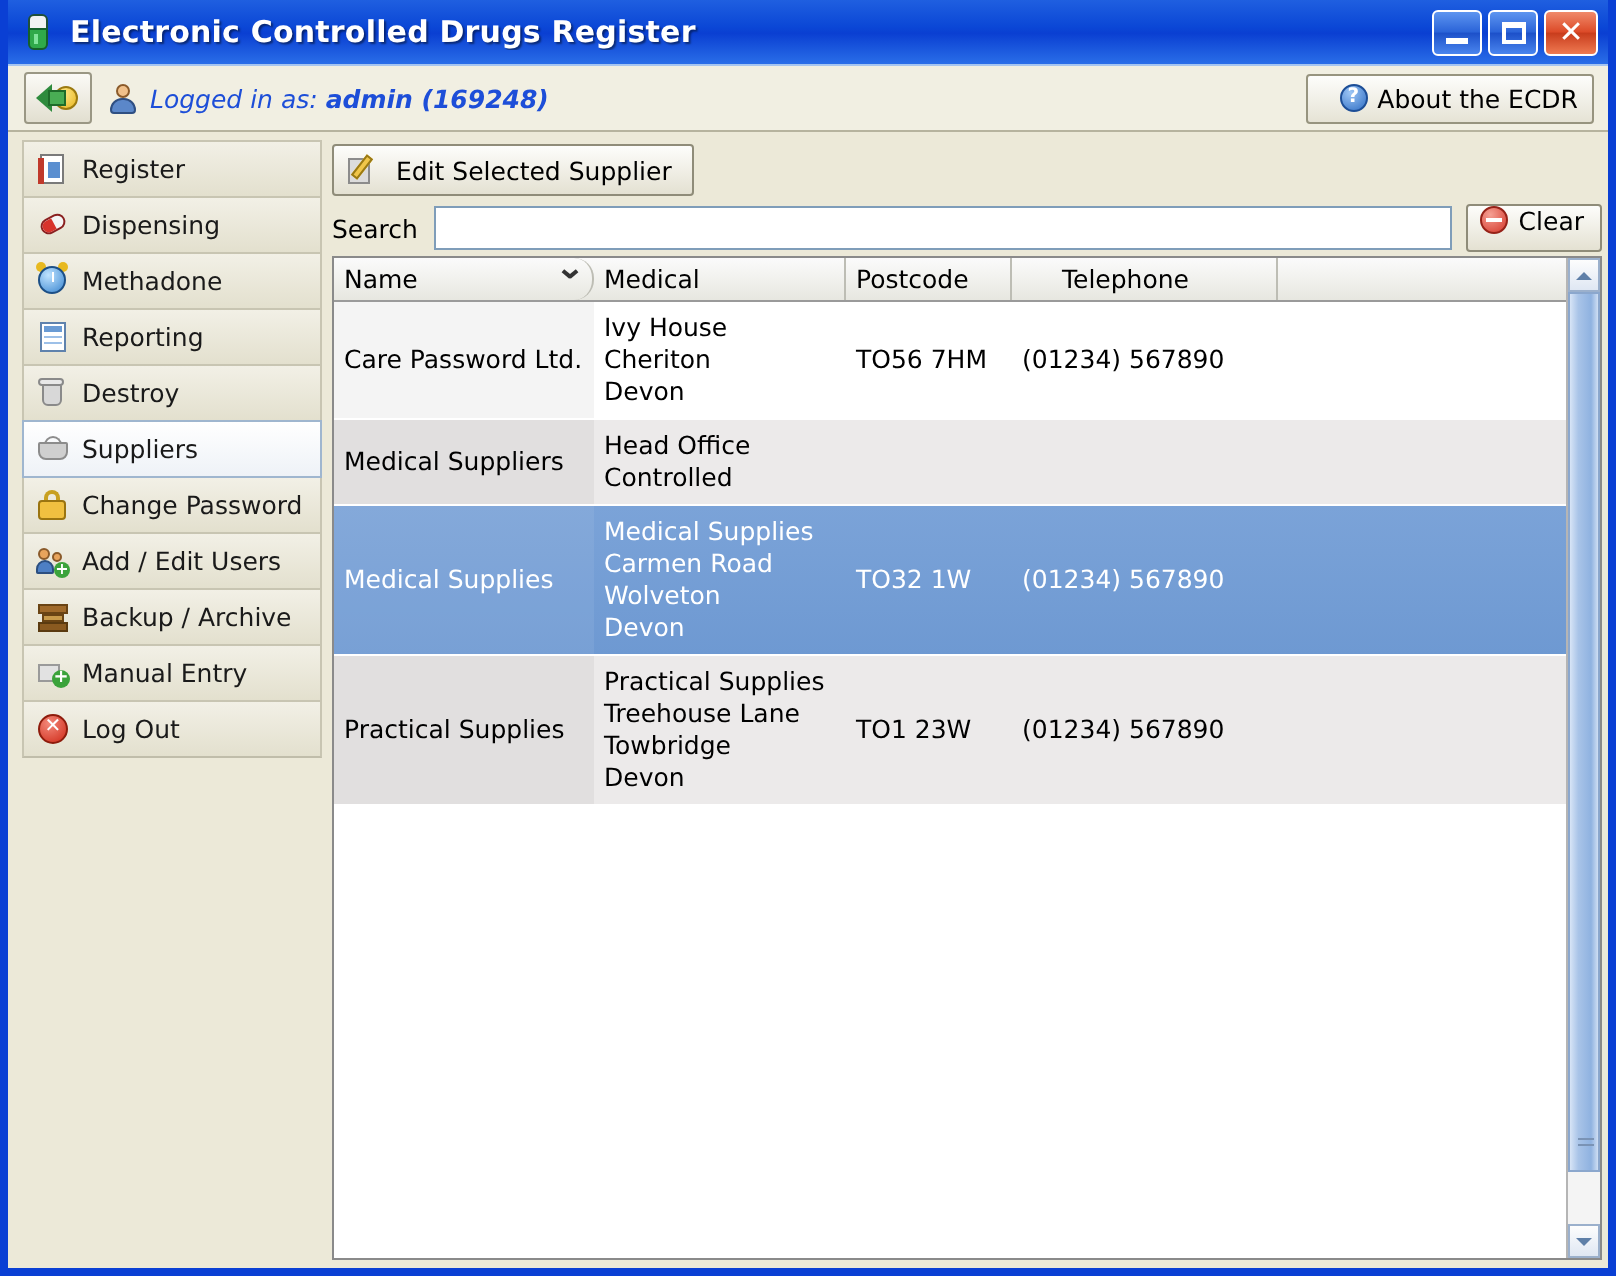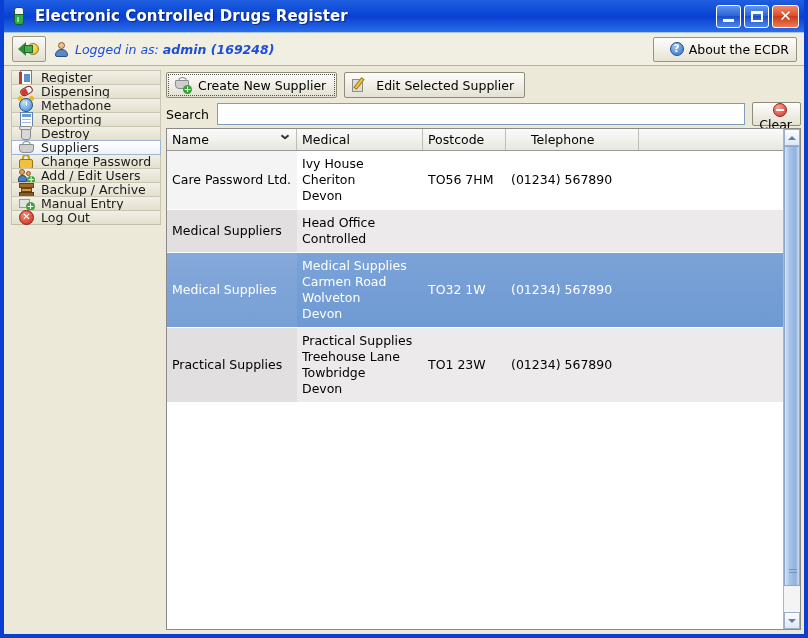--- a/index.html
+++ b/index.html
@@ -214,21 +214,21 @@
   .body-row { flex: 1 1 auto; display: flex; overflow: hidden; }
 
   .sidebar {
     width: 160px;
     flex: 0 0 160px;
     background: #ece9d8;
     padding: 4px 3px 0 7px;
     box-sizing: border-box;
   }
   .side-item {
-    height: 15px;
+    height: 29px;
     display: flex;
     align-items: center;
     padding-left: 6px;
     box-sizing: border-box;
     background: linear-gradient(to bottom,#f2f0e6,#e3e0ce);
     border: 1px solid #c8c5b2;
     border-bottom: 1px solid #c0bdaa;
     font-size: 12.5px;
     color: #1a1a1a;
     margin-top: -1px;
@@ -355,25 +355,24 @@
     outline: none;
     min-width: 0;
   }
   .clear-btn {
     height: 24px;
     margin-left: 7px;
     background: linear-gradient(to bottom,#fdfdfb,#e4e1d2);
     border: 1px solid #8f8c79;
     border-radius: 2px;
     box-sizing: border-box;
-    display: flex; align-items: flex-end;
+    display: flex; align-items: flex-start;
     padding: 0 8px 0 6px;
     font-size: 12.5px;
     white-space: nowrap;
-    flex-direction: column;
   }
   .ic-clear {
     width: 14px; height: 14px; border-radius: 50%;
     background: radial-gradient(circle at 35% 28%,#f5a094,#d4372a);
     border: 1px solid #962218;
     box-sizing: border-box;
     position: relative; margin-right: 5px; flex:0 0 14px;
   }
   .ic-clear::after {
     content:""; position:absolute; left:2px; top:5px;
@@ -399,21 +398,21 @@
   }
   .th {
     display: flex; align-items: center;
     font-size: 12.5px;
     padding-left: 5px;
     border-right: 1px solid #bdbdb4;
     box-sizing: border-box;
     position: relative;
     white-space: nowrap;
   }
-  .th.c-name { width: 130px; flex:0 0 130px; }
+  .th.c-name { width: 130px; flex:0 0 130px;border-radius:10px; }
   .th.c-addr { width: 126px; flex:0 0 126px; }
   .th.c-post { width: 83px;  flex:0 0 83px; }
   .th.c-tel  { width: 113px; flex:0 0 113px;margin-left:20px; }
   .th.c-pad  { flex: 1 1 auto; border-right: 0; }
   .sort-chev {
     position: absolute; right: 7px; top: 7px;
     width: 8px; height: 5px;
   }
   .sort-chev::before, .sort-chev::after {
     content:""; position:absolute; top:0; width:5px; height:1.6px; background:#333;
@@ -619,28 +618,20 @@
               <span class="c"></span>
             </span>
           <span class="side-label">Log Out</span>
         </div>
 
       </div>
 
       <div class="main">
 
         <div class="action-row">
-          <div class="act-btn focused">
-            <span class="ic-newsup">
-              <span class="h"></span>
-                <span class="b"></span>
-                <span class="plus"></span>
-            </span>
-            <span>Create New Supplier</span>
-          </div>
           <div class="act-btn">
             <span class="ic-edit">
               <span class="pad"></span>
                 <span class="pencil"></span>
             </span>
             <span>Edit Selected Supplier</span>
           </div>
         </div>
 
         <div class="search-row">

